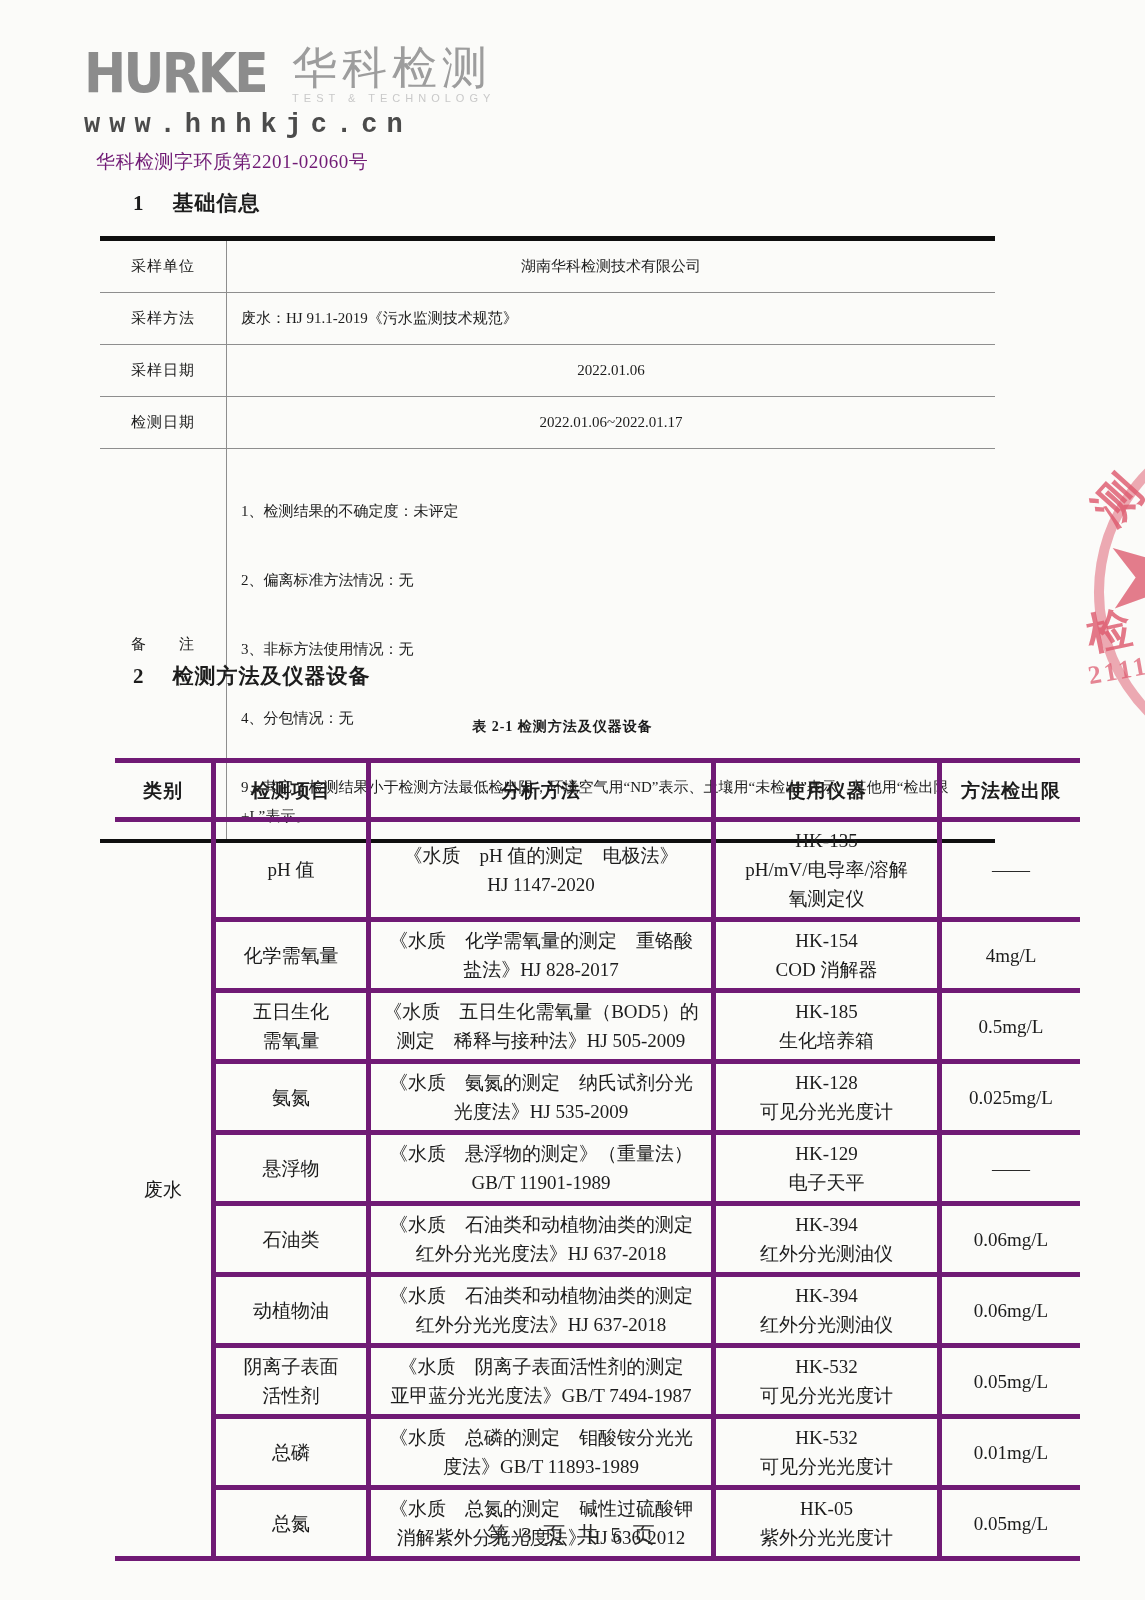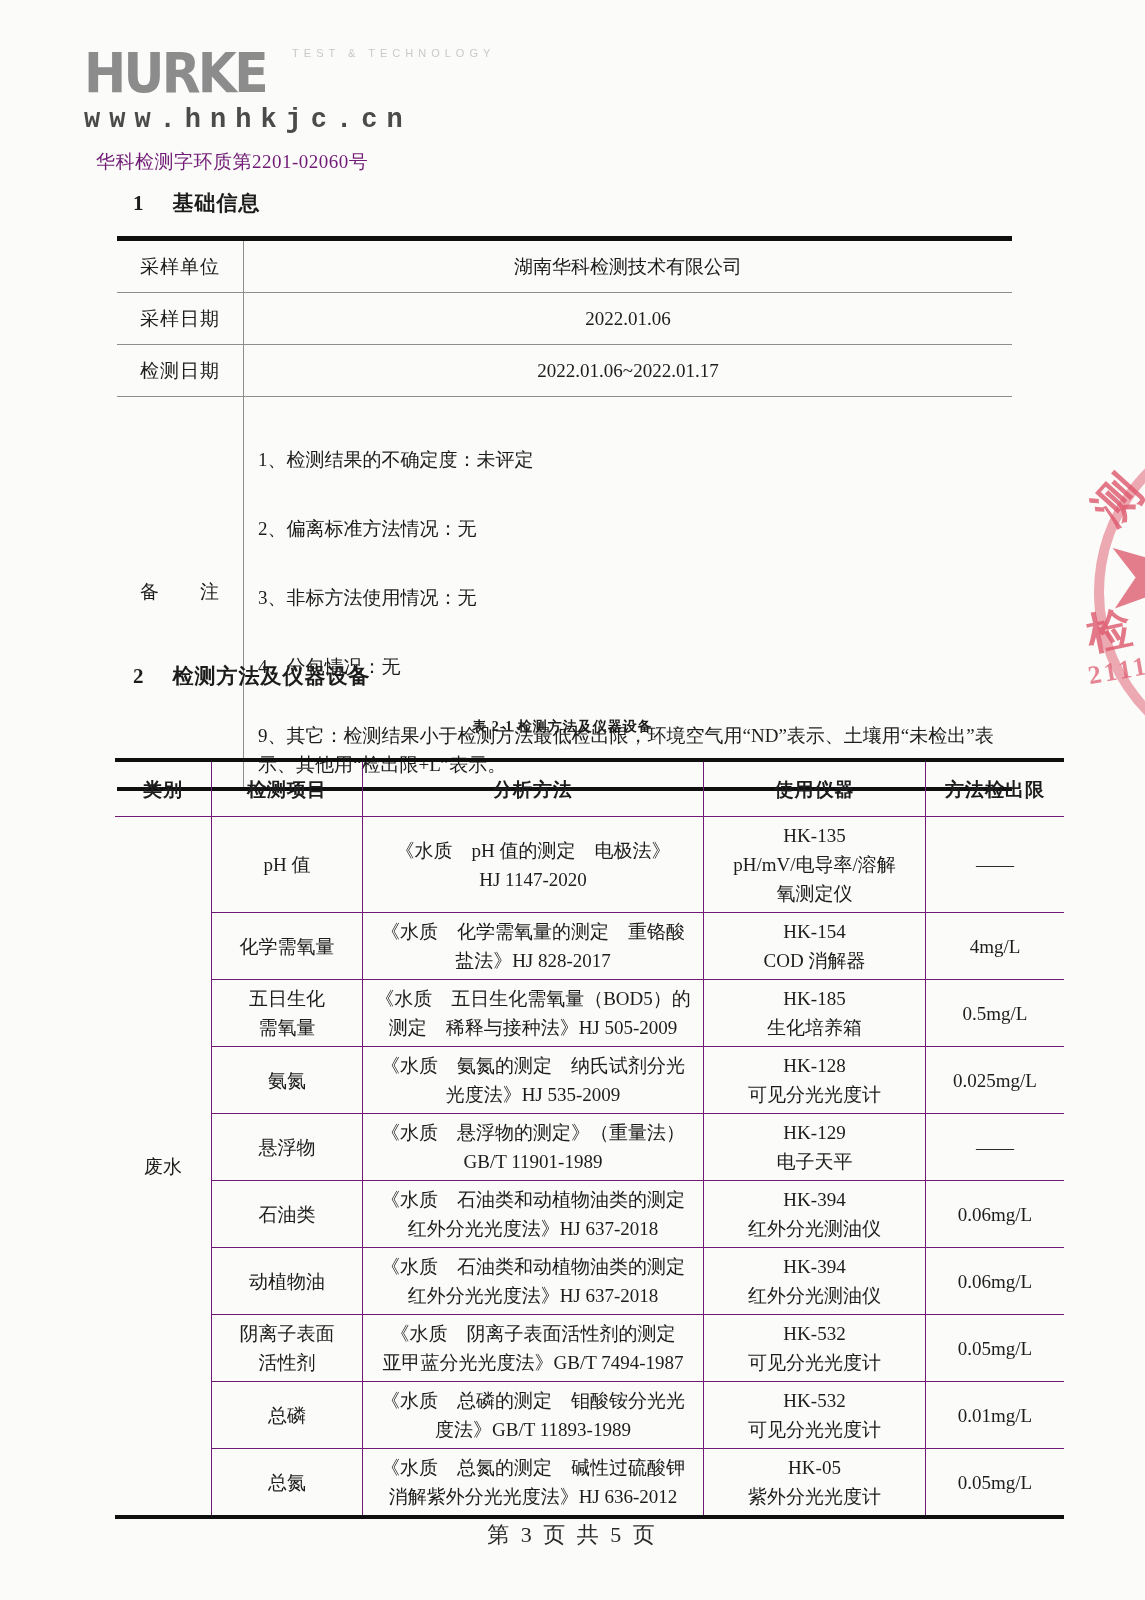--- a/index.html
+++ b/index.html
@@ -33,25 +33,25 @@
   .doc-number { position:absolute; left:96px; top:149px; font-size:19px; letter-spacing:0.5px; color:#701a75; }
 
   
   .sec-heading { position:absolute; font-size:21px; font-weight:bold; letter-spacing:1px; }
   #sec1-heading { left:133px; top:189px; }
   #sec2-heading { left:133px; top:662px; }
   .sec-num { display:inline-block; margin-right:28px; }
 
   
   .table1 {
-    position:absolute; left:117px; top:236px; width:895px;
+    position:absolute; left:100px; top:236px; width:895px;
     border-collapse:collapse;
     border-top:5px solid #0f0f0f; border-bottom:4px solid #0f0f0f;
     border-left-style:hidden; border-right-style:hidden;
-    font-size:19px;
+    font-size:15px;
   }
   .table1 td { border-bottom:1px solid #8e8e8e; vertical-align:middle; }
   .table1 tr:last-child td { border-bottom:none; }
   .t1-label {
     width:124px; border-right:1px solid #8e8e8e;
     text-align:center; height:49px; letter-spacing:1px;
   }
   .t1-value { padding:6px 14px; }
   .t1-value.center { text-align:center; }
   .t1-remarks { padding:8px 14px; }
@@ -65,21 +65,21 @@
 
   
   .table2 {
     position:absolute; left:115px; top:758px; width:895px;
     border-collapse:collapse; table-layout:fixed;
     border-top:4px solid #0f0f0f; border-bottom:4px solid #0f0f0f;
     border-left-style:hidden; border-right-style:hidden;
     font-size:19px; text-align:center;
   }
   .table2 th, .table2 td {
-    border:1px solid #701a75;
+    border:5px solid #701a75;
     vertical-align:middle;
     white-space:pre-line;
     line-height:29px;
     padding:4px 5px;
   }
   .table2 th { height:46px; font-weight:bold; letter-spacing:1px; white-space:nowrap; }
   .c-cat  { width:86px; }
   .c-item { width:140px; }
   .c-meth { width:330px; }
   .c-inst { width:211px; }
@@ -124,37 +124,42 @@
     transform:rotate(-10deg);
   }
 </style>
 </head>
 <body>
 
 <div class="brand">
   <div class="brand-top">
     <div class="wordmark">HURKE</div>
     <div class="cn-block">
+      <div class="cn-name">华科检测</div>
       <div class="tagline">TEST &amp; TECHNOLOGY</div>
     </div>
   </div>
   <div class="website">www.hnhkjc.cn</div>
 </div>
 
 <div class="doc-number">华科检测字环质第2201-02060号</div>
 
 <div class="sec-heading" id="sec1-heading">
   <span class="sec-num">1</span><span>基础信息</span>
 </div>
 
 <table class="table1">
   <tbody>
       <tr>
     <td class="t1-label">采样单位</td>
     <td class="t1-value center">湖南华科检测技术有限公司</td>
+  </tr>
+  <tr>
+    <td class="t1-label">采样方法</td>
+    <td class="t1-value">废水：HJ 91.1-2019《污水监测技术规范》</td>
   </tr>
   <tr>
     <td class="t1-label">采样日期</td>
     <td class="t1-value center">2022.01.06</td>
   </tr>
   <tr>
     <td class="t1-label">检测日期</td>
     <td class="t1-value center">2022.01.06~2022.01.17</td>
   </tr>
   <tr>

